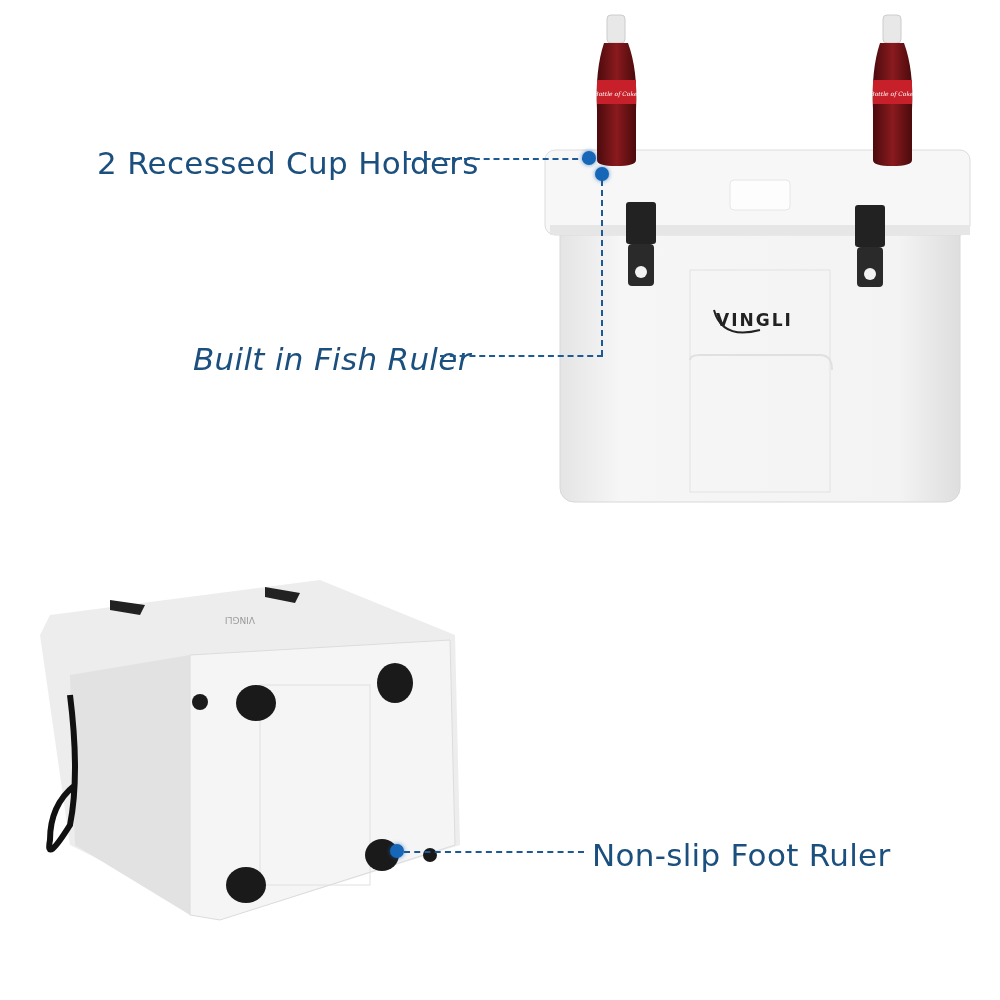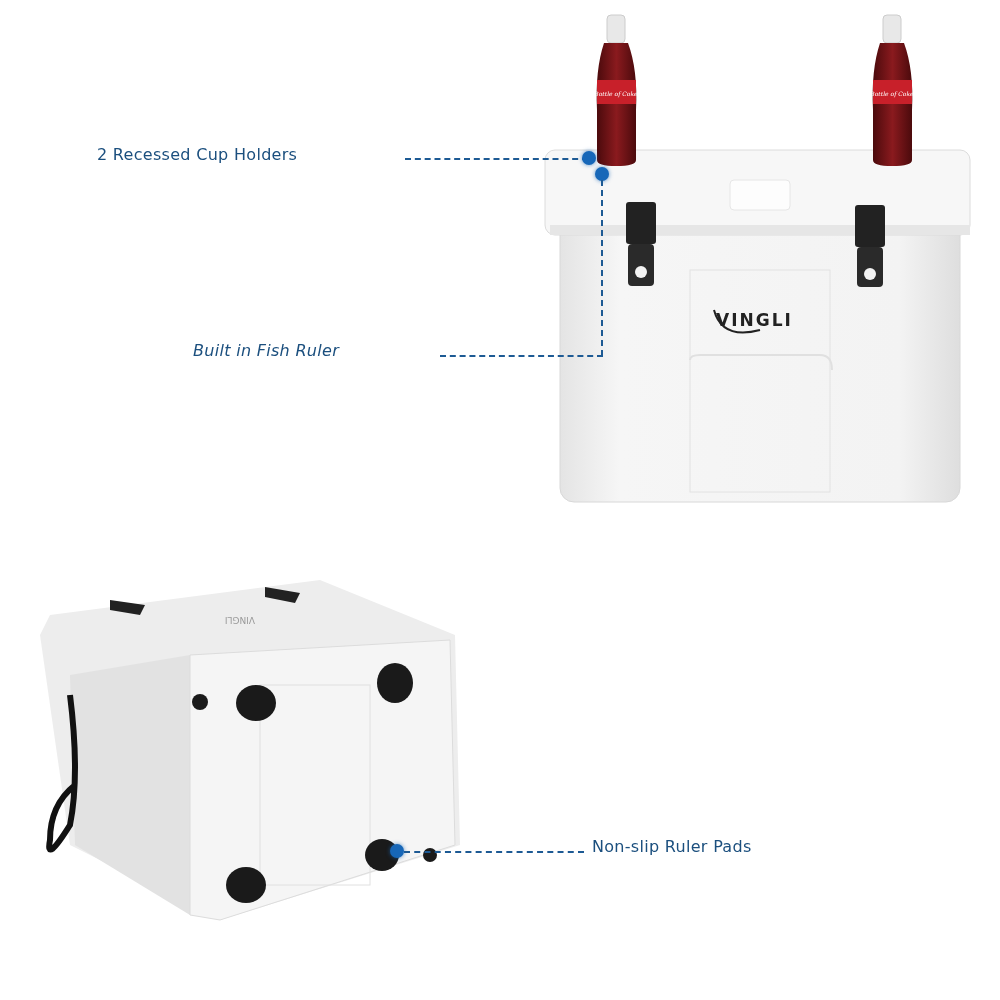--- a/index.html
+++ b/index.html
@@ -1,21 +1,21 @@
 <!DOCTYPE html>
 <html><head>
 <meta charset="utf-8">
 <style>
   * { box-sizing: border-box; margin: 0; padding: 0; }
   html, body { width: 1000px; height: 1000px; background: #ffffff; overflow: hidden; }
   body { position: relative; font-family: "DejaVu Sans", "Liberation Sans", sans-serif; }
   .callout-label {
     position: absolute;
     color: #1b4f7e;
-    font-size: 16px;
+    font-size: 31px;
     letter-spacing: 0.3px;
     white-space: nowrap;
   }
   .dash-h { position: absolute; height: 0; border-top: 2px dashed #1d5a94; }
   .dash-v { position: absolute; width: 0; border-left: 2px dashed #1d5a94; }
   .dot {
     position: absolute; width: 14px; height: 14px; border-radius: 50%;
     background: #1767b8; box-shadow: 0 0 4px rgba(23,103,184,0.7);
   }
   svg { position: absolute; }
@@ -100,13 +100,13 @@
 <div class="dash-h" style="left:405px;top:158px;width:183px;"></div>
 <div class="dot" style="left:582px;top:151px;"></div>
 
 <div class="callout-label" style="left:193px;top:341px;font-style:italic;">Built in Fish Ruler</div>
 <div class="dot" style="left:595px;top:167px;"></div>
 <div class="dash-v" style="left:601px;top:180px;height:176px;"></div>
 <div class="dash-h" style="left:440px;top:355px;width:163px;"></div>
 
 <div class="dot" style="left:390px;top:844px;"></div>
 <div class="dash-h" style="left:404px;top:851px;width:180px;"></div>
-<div class="callout-label" style="left:592px;top:837px;">Non-slip Ruler Pads</div>
+<div class="callout-label" style="left:592px;top:837px;">Non-slip Foot Ruler</div>
 
 </body></html>

